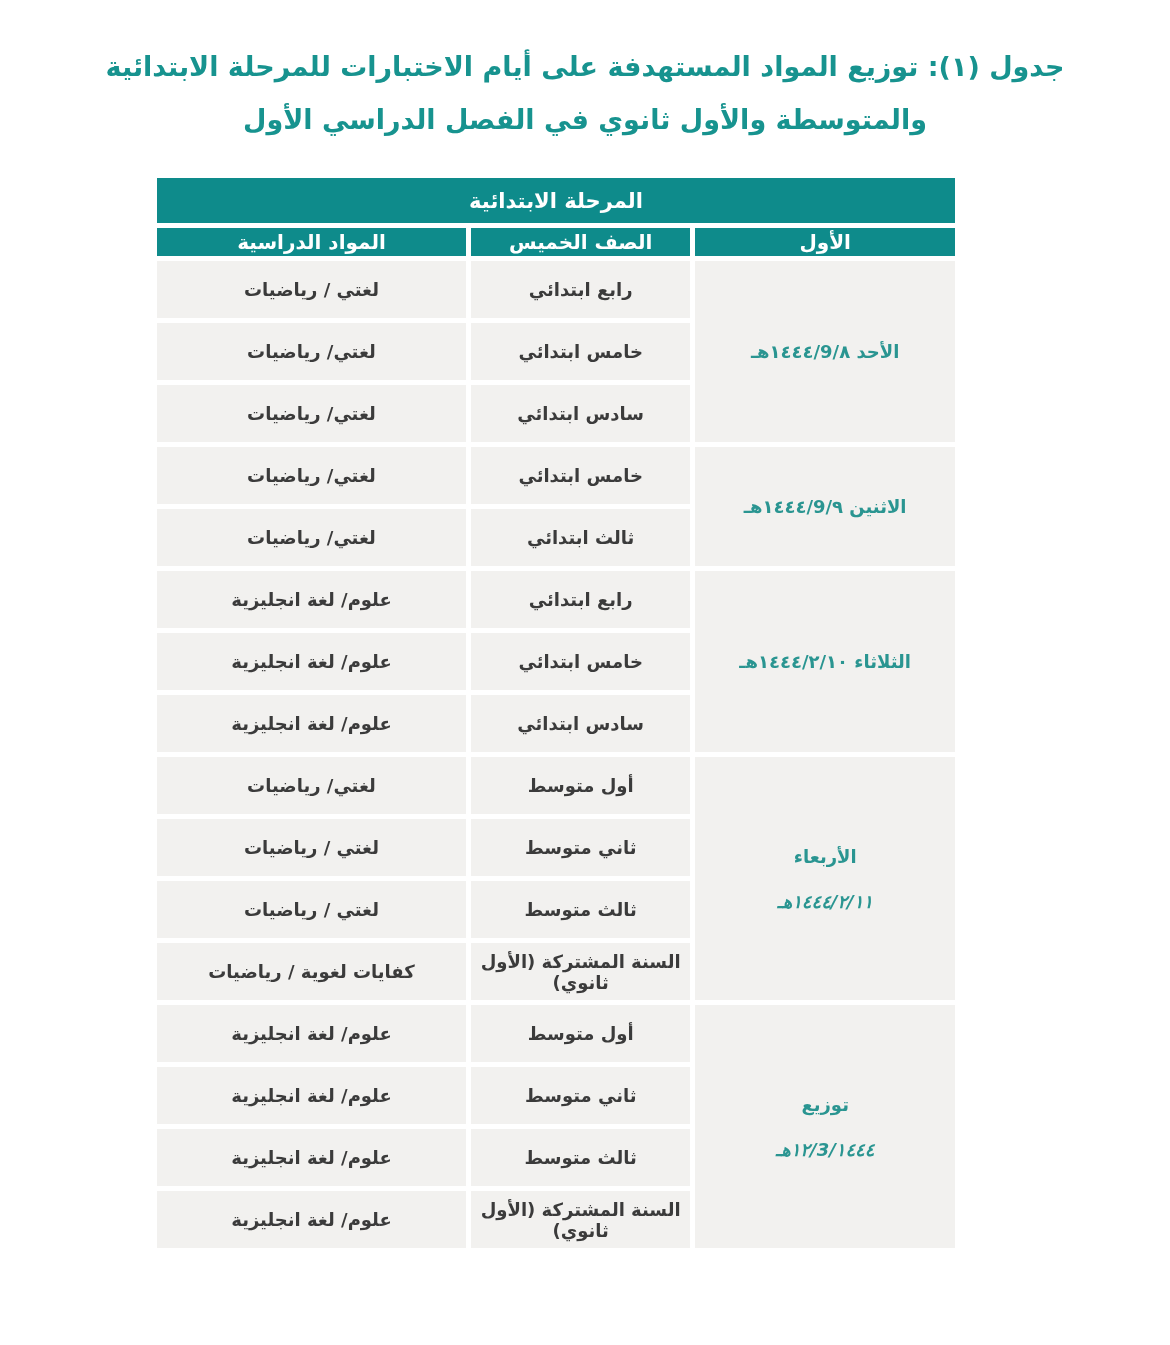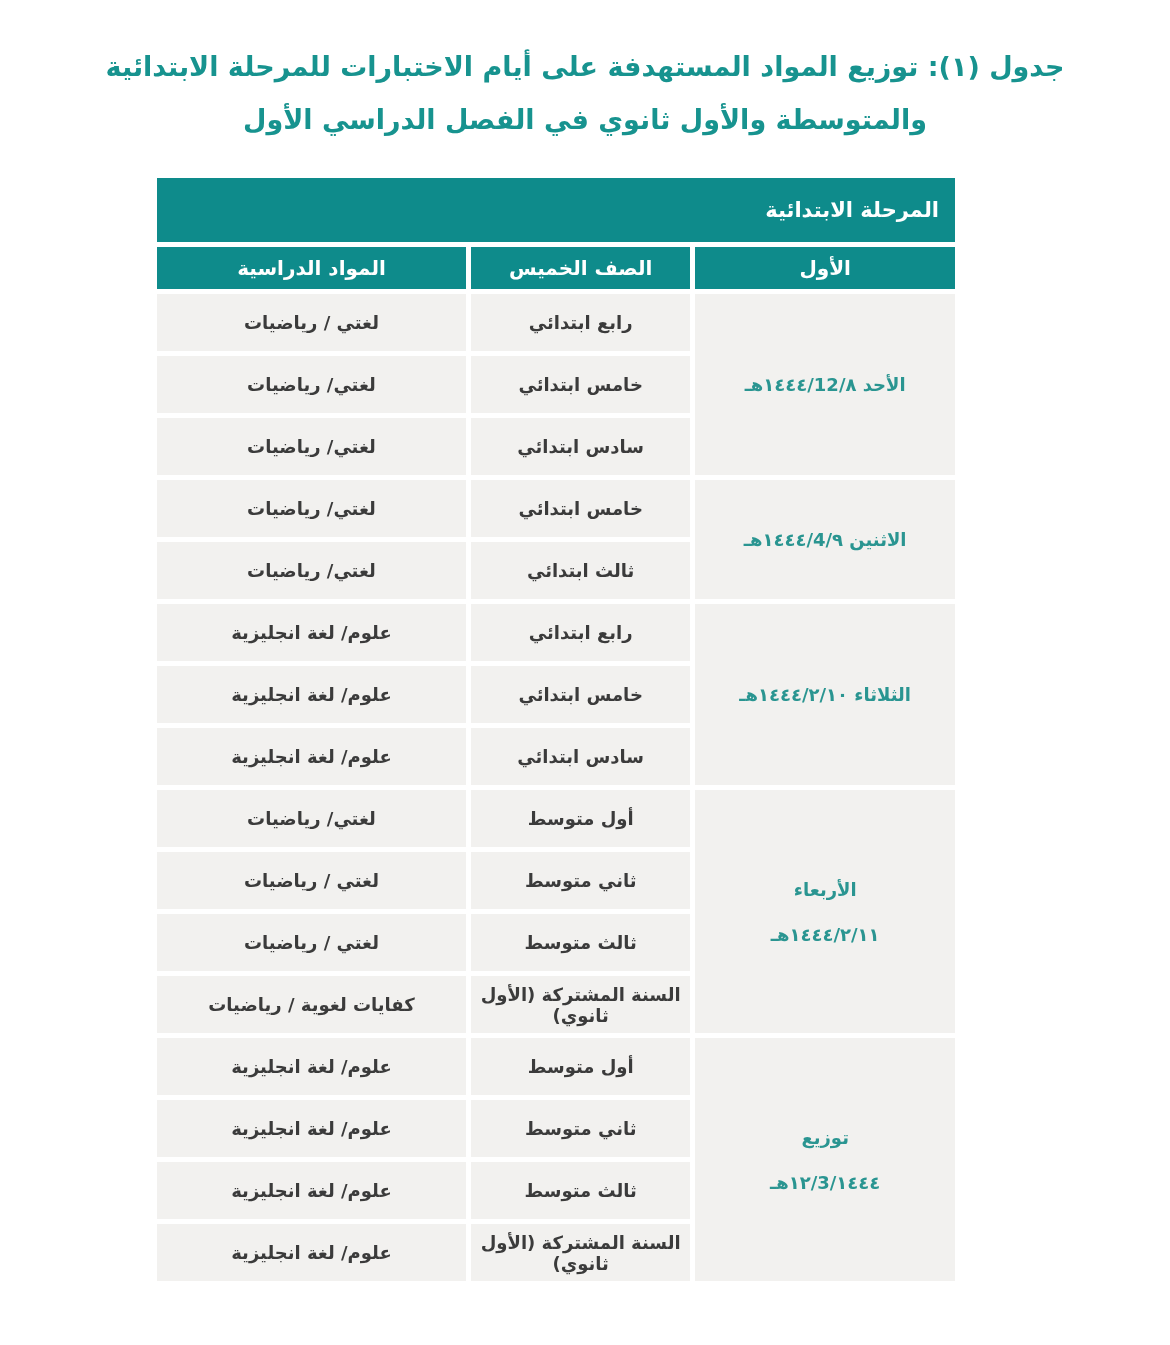--- a/index.html
+++ b/index.html
@@ -46,51 +46,51 @@
     border-spacing: 5px;
   }
   col.col-day      { width: 258px; }
   col.col-grade    { width: 218px; }
   col.col-subjects { width: 307px; }
   th.stage-header {
     background: var(--teal-header);
     color: var(--header-text);
     font-size: 21px;
     font-weight: bold;
-    height: 64px;
-    text-align: right;
+    height: 45px;
+    text-align: center;
     vertical-align: middle;
-    padding: 2px 16px;
+    padding: 2px 0;
   }
   th.col-header {
     background: var(--teal-header);
     color: var(--header-text);
     font-size: 20px;
     font-weight: bold;
-    height: 42px;
+    height: 28px;
     text-align: center;
     vertical-align: middle;
     padding: 2px 8px;
   }
   td {
     background: var(--row-bg);
     height: 57px;
     text-align: center;
     vertical-align: middle;
     color: var(--body-text);
     font-size: 18px;
     font-weight: bold;
     padding: 4px 8px;
     margin-top: 40px;
   }
   td.day-cell {
     color: var(--day-text);
     font-weight: bold;
   }
-  .day-line + .day-line { margin-top: 24px; }
+  .day-line + .day-line { margin-top: 24px; font-style: italic; }
 </style>
 </head>
 <body>
 
 <h1 class="page-title">جدول (١): توزيع المواد المستهدفة على أيام الاختبارات للمرحلة الابتدائية والمتوسطة والأول ثانوي في الفصل الدراسي الأول</h1>
 
 <table class="schedule">
   <colgroup>
     <col class="col-day">
     <col class="col-grade">
@@ -102,36 +102,36 @@
     </tr>
     <tr>
       <th class="col-header">الأول</th>
       <th class="col-header">الصف الخميس</th>
       <th class="col-header">المواد الدراسية</th>
     </tr>
   </thead>
   <tbody id="schedule-body">
       <tr>
         <td class="day-cell" rowspan="3">
-          <div class="day-line">الأحد ١٤٤٤/12/٨هـ</div>
+          <div class="day-line">الأحد ١٤٤٤/9/٨هـ</div>
         </td>
         <td>رابع ابتدائي</td>
         <td>لغتي / رياضيات</td>
       </tr>
       <tr>
         <td>خامس ابتدائي</td>
         <td>لغتي/ رياضيات</td>
       </tr>
       <tr>
         <td>سادس ابتدائي</td>
         <td>لغتي/ رياضيات</td>
       </tr>
       <tr>
         <td class="day-cell" rowspan="2">
-          <div class="day-line">الاثنين ١٤٤٤/4/٩هـ</div>
+          <div class="day-line">الاثنين ١٤٤٤/9/٩هـ</div>
         </td>
         <td>خامس ابتدائي</td>
         <td>لغتي/ رياضيات</td>
       </tr>
       <tr>
         <td>ثالث ابتدائي</td>
         <td>لغتي/ رياضيات</td>
       </tr>
       <tr>
         <td class="day-cell" rowspan="3">

